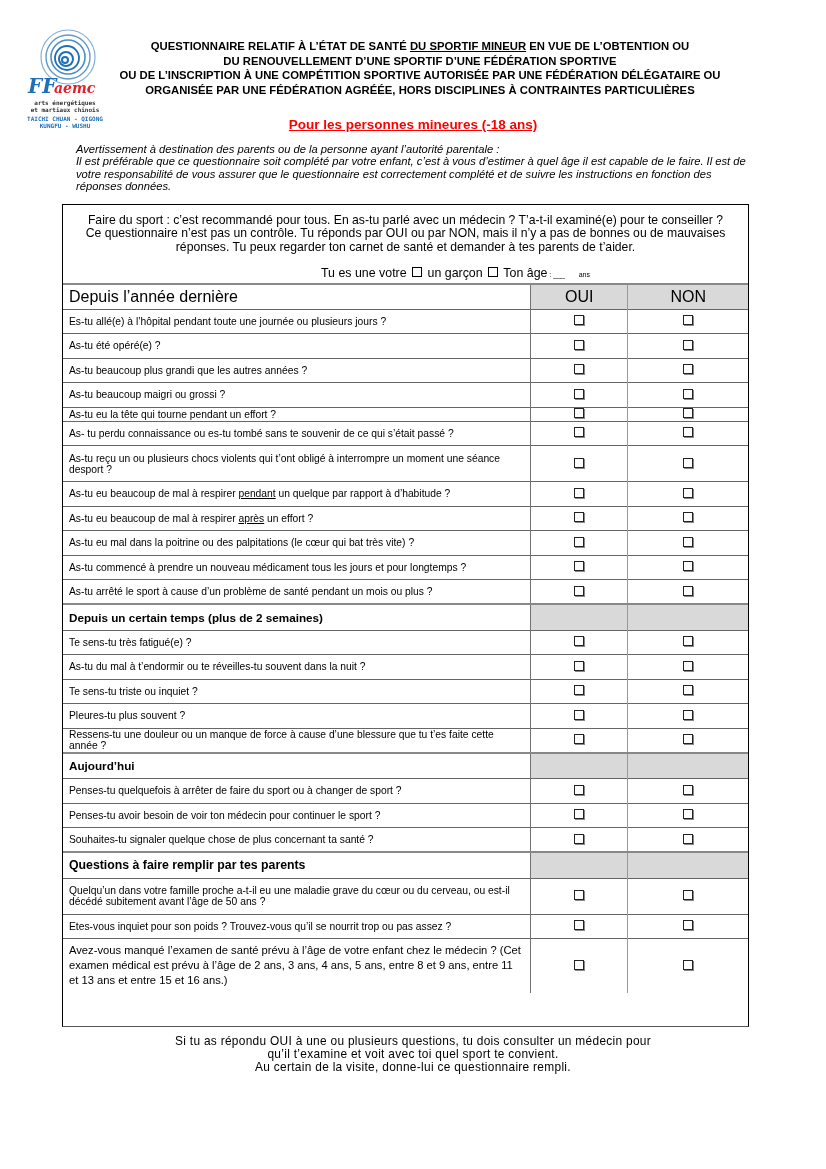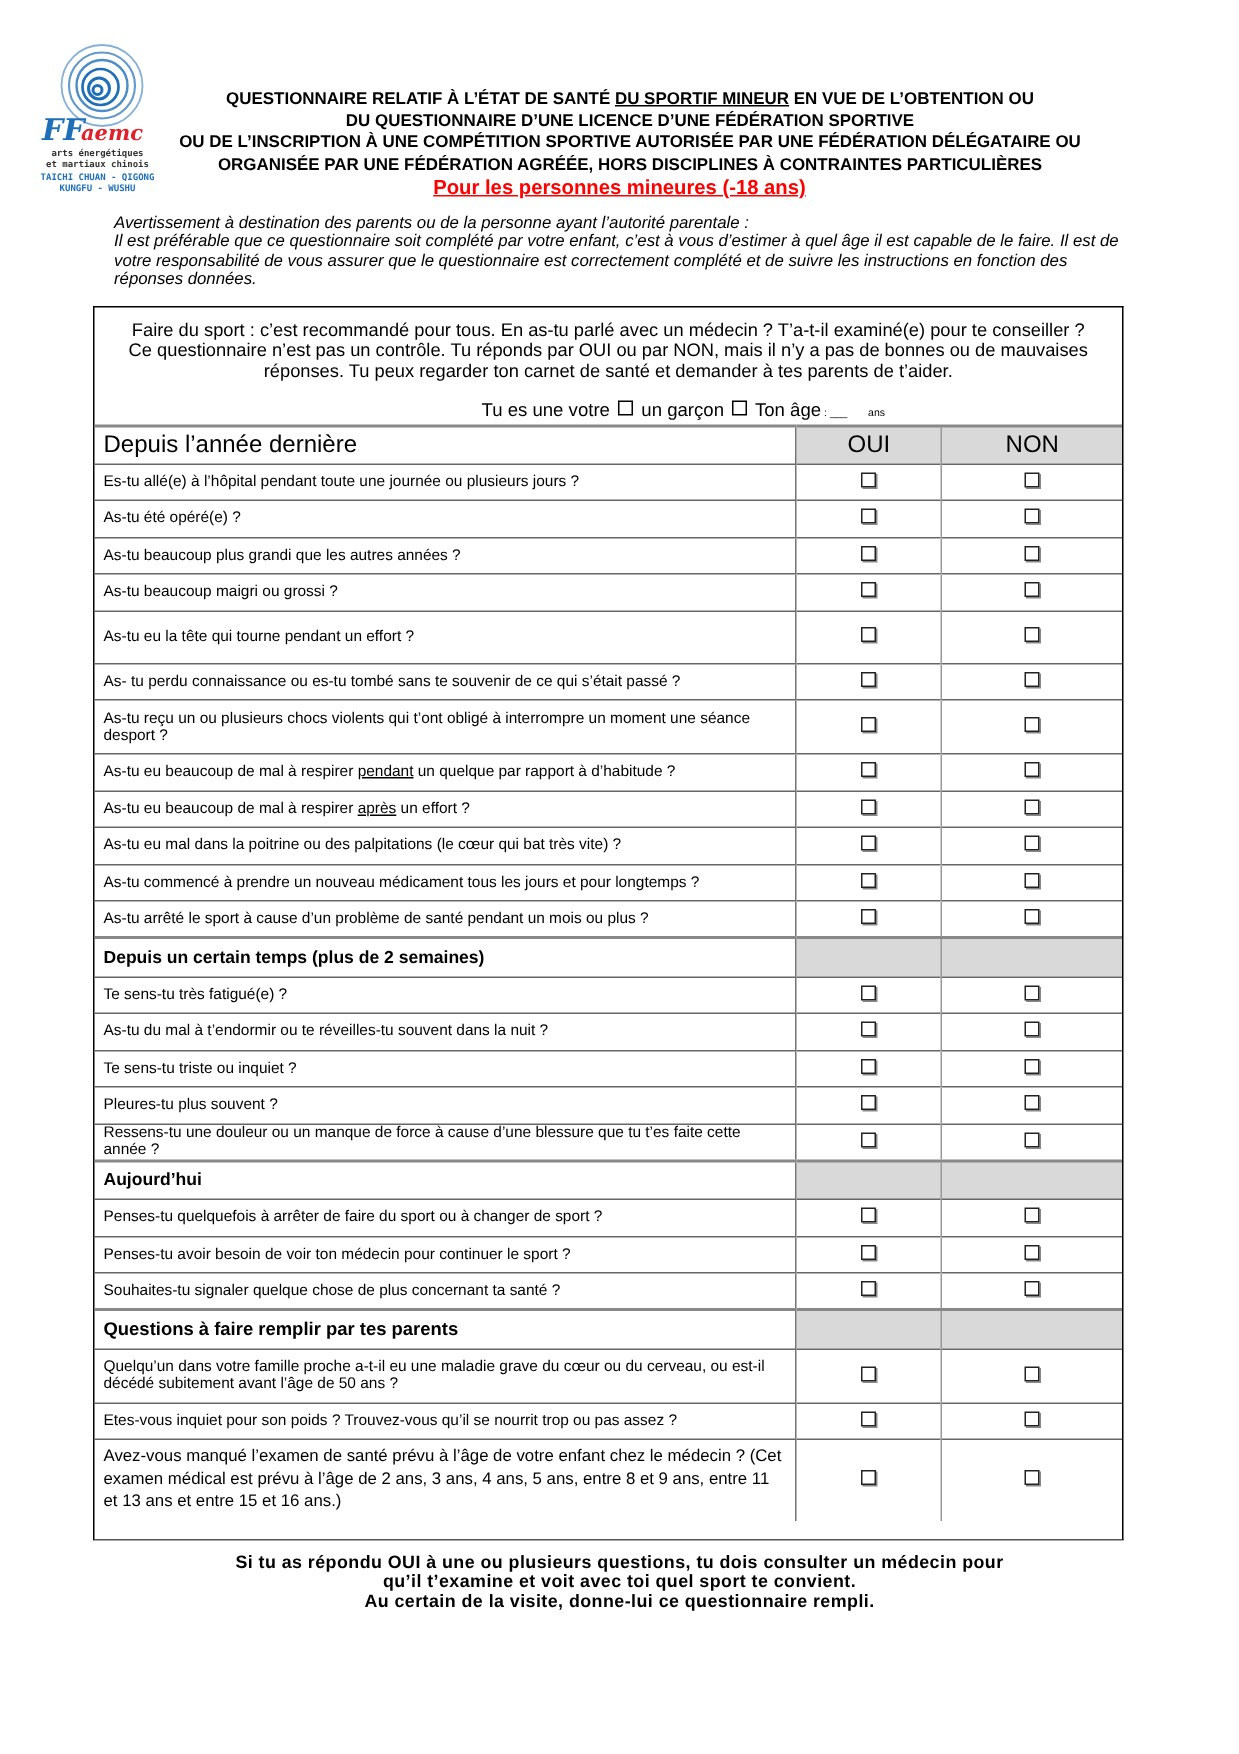--- a/index.html
+++ b/index.html
@@ -2,41 +2,41 @@
 <html><head>
 <meta charset="utf-8">
 <style>
   html, body { margin:0; padding:0; background:#ffffff; }
   body { width:826px; height:1169px; position:relative; overflow:hidden; font-family:"Liberation Sans", sans-serif; color:#000; }
   .logo { position:absolute; left:26px; top:27px; width:78px; height:104px; }
   .logo svg { display:block; }
   .logo-sub { position:absolute; left:0; width:78px; text-align:center; font-family:"DejaVu Sans Mono", monospace; font-weight:bold; line-height:7px; }
   .logo-sub.a { top:72px; font-size:6px; color:#333; }
   .logo-sub.b { top:88px; font-size:6px; color:#1f6fb8; }
-  .title-block { position:absolute; left:110px; top:39px; width:620px; text-align:center; font-weight:bold; font-size:11.3px; line-height:14.5px;margin-top:20px; }
+  .title-block { position:absolute; left:110px; top:39px; width:620px; text-align:center; font-weight:bold; font-size:11.3px; line-height:14.5px; }
   .title-block .u { text-decoration:underline; }
   .minors { position:absolute; left:0; width:826px; top:117px; text-align:center; color:#ff0000; font-weight:bold; font-size:13.5px; text-decoration:underline; }
   .warning { position:absolute; left:76px; top:143px; width:680px; font-style:italic; font-size:11.2px; line-height:12.4px; }
   .warning p { margin:0; }
   .box { position:absolute; left:62px; top:204px; width:687px; height:823px; border:1.5px solid #000; border-bottom:1px solid #555; box-sizing:border-box; }
   .intro { position:absolute; left:0; top:9px; width:100%; text-align:center; font-size:12.2px; line-height:13.4px; padding:0 22px; box-sizing:border-box; }
   .idline { position:absolute; left:0; top:61px; width:100%; text-align:center; font-size:12.4px; padding-left:100px; box-sizing:border-box; }
   .idline .sq { display:inline-block; width:8px; height:8px; border:1.3px solid #000; vertical-align:0px; margin:0 2px; }
   .idline .small { font-size:7px; }
   table.q { position:absolute; left:0; top:78px; width:100%; border-collapse:collapse; table-layout:fixed; }
   table.q td { border-top:1px solid #666; padding:0 6px; font-size:10.3px; vertical-align:middle; }
   table.q td.c { text-align:center; border-left:1.5px solid #999; padding:0; }
   table.q td.c1 { border-left:1px solid #737373; }
   table.q tr.sec td { font-weight:bold; font-size:11.7px; border-top:2px solid #888; }
   table.q tr.sec td.c { background:#d9d9d9; }
   table.q tr.hdr td { font-weight:normal; font-size:16px; }
   .cb { display:inline-block; width:8px; height:8px; border:1.4px solid #222; background:#fff; box-shadow:1px 1px 0 #888; }
   .u2 { text-decoration:underline; }
   .small-q { font-size:9.2px; line-height:11px; }
-  .footer { position:absolute; left:0; width:826px; top:1035px; text-align:center; font-weight:bold; font-size:11.9px; line-height:13.2px; letter-spacing:0.3px; }
+  .footer { position:absolute; left:0; width:826px; top:1035px; text-align:center; font-weight:normal; font-size:11.9px; line-height:13.2px; letter-spacing:0.3px; }
 </style>
 </head>
 <body>
 
 <div class="logo">
   <svg width="78" height="72" viewBox="0 0 78 72">
     <g fill="none" stroke="#1f6fb8">
       <circle cx="42" cy="30" r="27" stroke-width="1.2" opacity="0.55"></circle>
       <circle cx="42" cy="30" r="22" stroke-width="1.4" opacity="0.7"></circle>
       <circle cx="42" cy="30" r="17" stroke-width="1.6" opacity="0.8"></circle>
@@ -52,21 +52,21 @@
     <div>et martiaux chinois</div>
   </div>
   <div class="logo-sub b">
     <div>TAICHI CHUAN - QIGONG</div>
     <div>KUNGFU - WUSHU</div>
   </div>
 </div>
 
 <div class="title-block">
   <div><span>QUESTIONNAIRE RELATIF À L’ÉTAT DE SANTÉ </span><span class="u">DU SPORTIF MINEUR</span><span> EN VUE DE L’OBTENTION OU</span></div>
-  <div>DU QUESTIONNAIRE D’UNE  LICENCE  D’UNE  FÉDÉRATION  SPORTIVE</div>
+  <div>DU RENOUVELLEMENT D’UNE  SPORTIF  D’UNE  FÉDÉRATION  SPORTIVE</div>
   <div>OU  DE  L’INSCRIPTION  À  UNE COMPÉTITION SPORTIVE AUTORISÉE PAR UNE FÉDÉRATION DÉLÉGATAIRE OU</div>
   <div>ORGANISÉE PAR UNE FÉDÉRATION AGRÉÉE, HORS DISCIPLINES À CONTRAINTES PARTICULIÈRES</div>
 </div>
 
 <div class="minors">Pour les personnes mineures (-18 ans)</div>
 
 <div class="warning">
   <p>Avertissement à destination des parents ou de la personne ayant l’autorité parentale :</p>
   <p>Il est préférable que ce questionnaire soit complété par votre enfant, c’est à vous d’estimer à quel âge il est capable de le faire. Il est de votre responsabilité de vous assurer que le questionnaire est correctement complété et de suivre les instructions en fonction des réponses données.</p>
 </div>
@@ -107,21 +107,21 @@
         <tr style="height: 24.5px;">
           <td>As-tu beaucoup plus grandi que les autres années ?</td>
           <td class="c c1"><span class="cb"></span></td>
           <td class="c"><span class="cb"></span></td>
         </tr>
         <tr style="height: 24.5px;">
           <td>As-tu beaucoup maigri ou grossi ?</td>
           <td class="c c1"><span class="cb"></span></td>
           <td class="c"><span class="cb"></span></td>
         </tr>
-        <tr style="height: 35px; margin-left: 24px;">
+        <tr style="height: 14px; margin-left: 24px;">
           <td>As-tu eu la tête qui tourne pendant un effort ?</td>
           <td class="c c1"><span class="cb"></span></td>
           <td class="c"><span class="cb"></span></td>
         </tr>
         <tr style="height: 24.5px;">
           <td>As- tu perdu connaissance ou es-tu tombé sans te souvenir de ce qui s’était passé ?</td>
           <td class="c c1"><span class="cb"></span></td>
           <td class="c"><span class="cb"></span></td>
         </tr>
         <tr style="height: 36px;">

